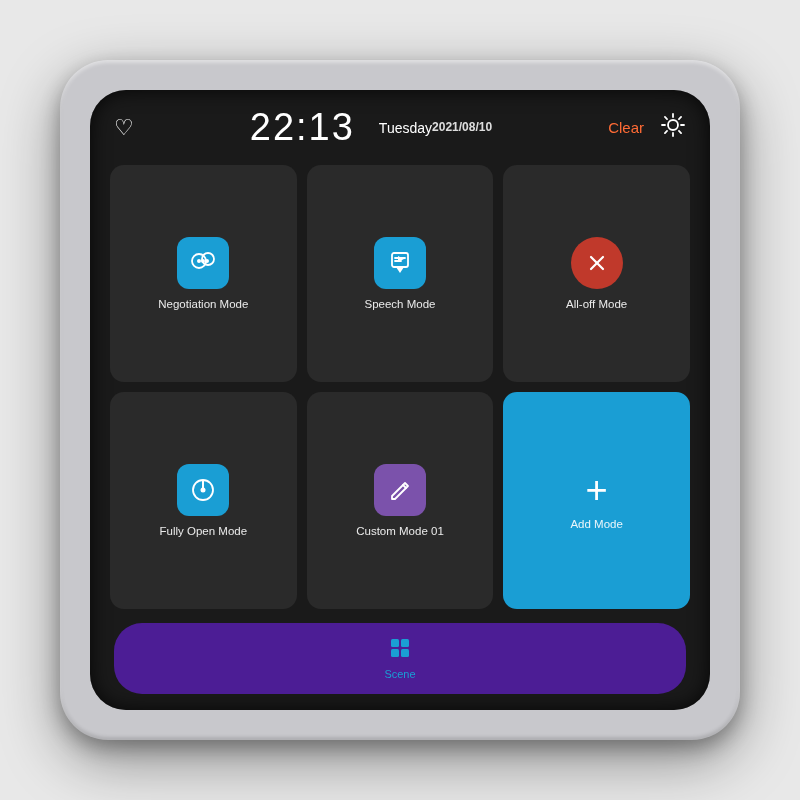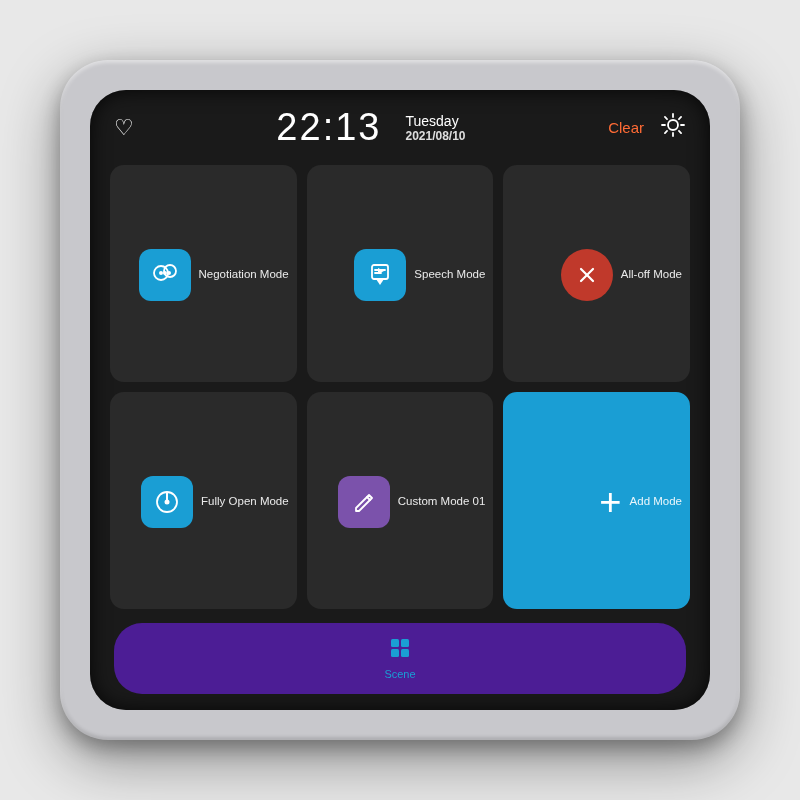--- a/index.html
+++ b/index.html
@@ -69,21 +69,21 @@
 
     .time {
       color: white;
       font-size: 38px;
       font-weight: 300;
       letter-spacing: 2px;
     }
 
     .date-block {
       display: flex;
-      flex-direction: column;
+      flex-direction: row;
     }
 
     .day-name {
       color: white;
       font-size: 14px;
       font-weight: 400;
     }
 
     .date-str {
       color: white;
@@ -115,23 +115,23 @@
       grid-template-columns: repeat(3, 1fr);
       gap: 10px;
       flex: 1;
       margin-bottom: 14px;
     }
 
     .mode-tile {
       background: #2a2a2a;
       border-radius: 14px;
       display: flex;
-      flex-direction: row;
-      align-items: center;
-      justify-content: flex-end;
+      flex-direction: column;
+      align-items: center;
+      justify-content: center;
       padding: 14px 8px 12px;
       cursor: pointer;
       transition: opacity 0.15s;
       gap: 8px;
     }
 
     .mode-tile.add-mode {
       background: #1a9ed4;
     }
 

